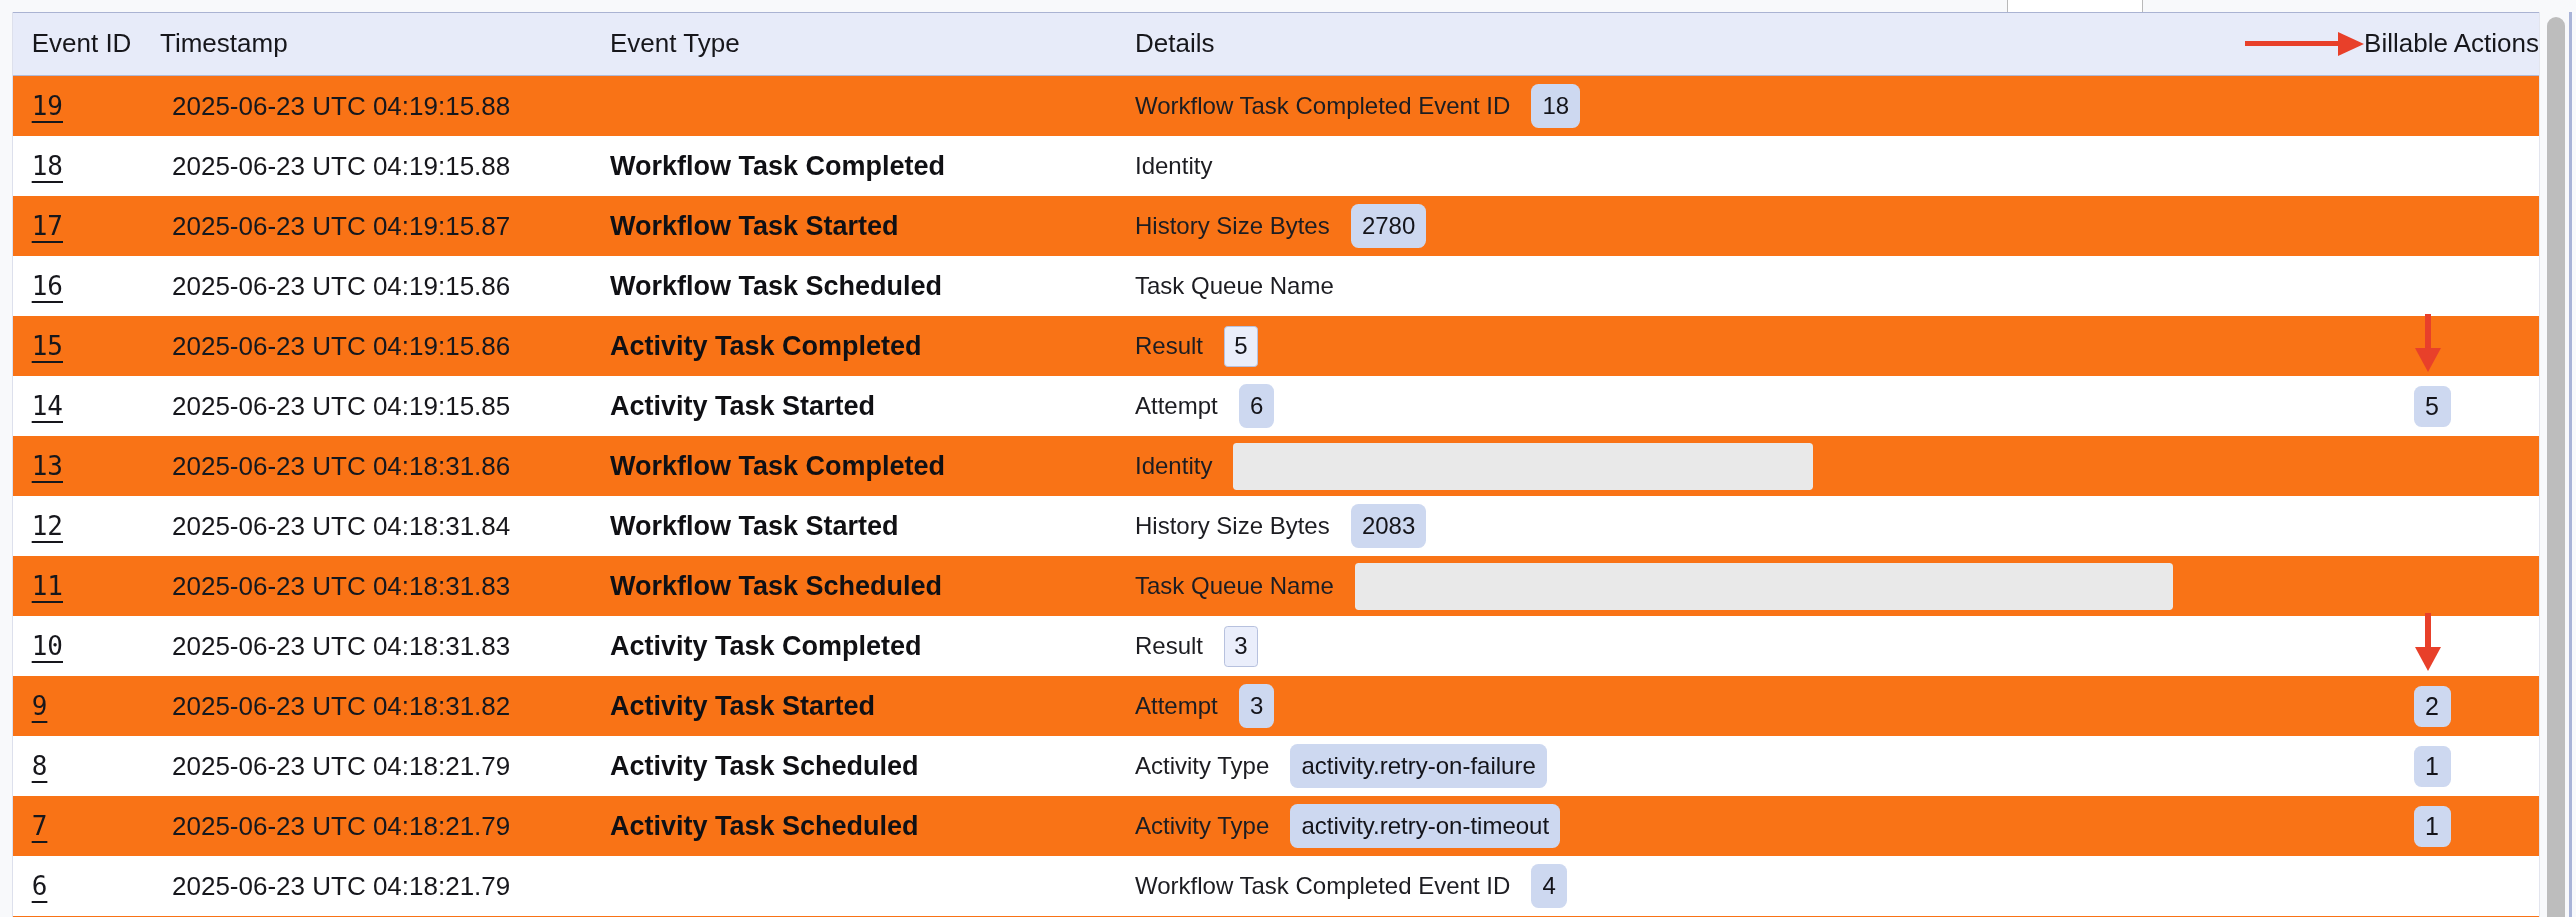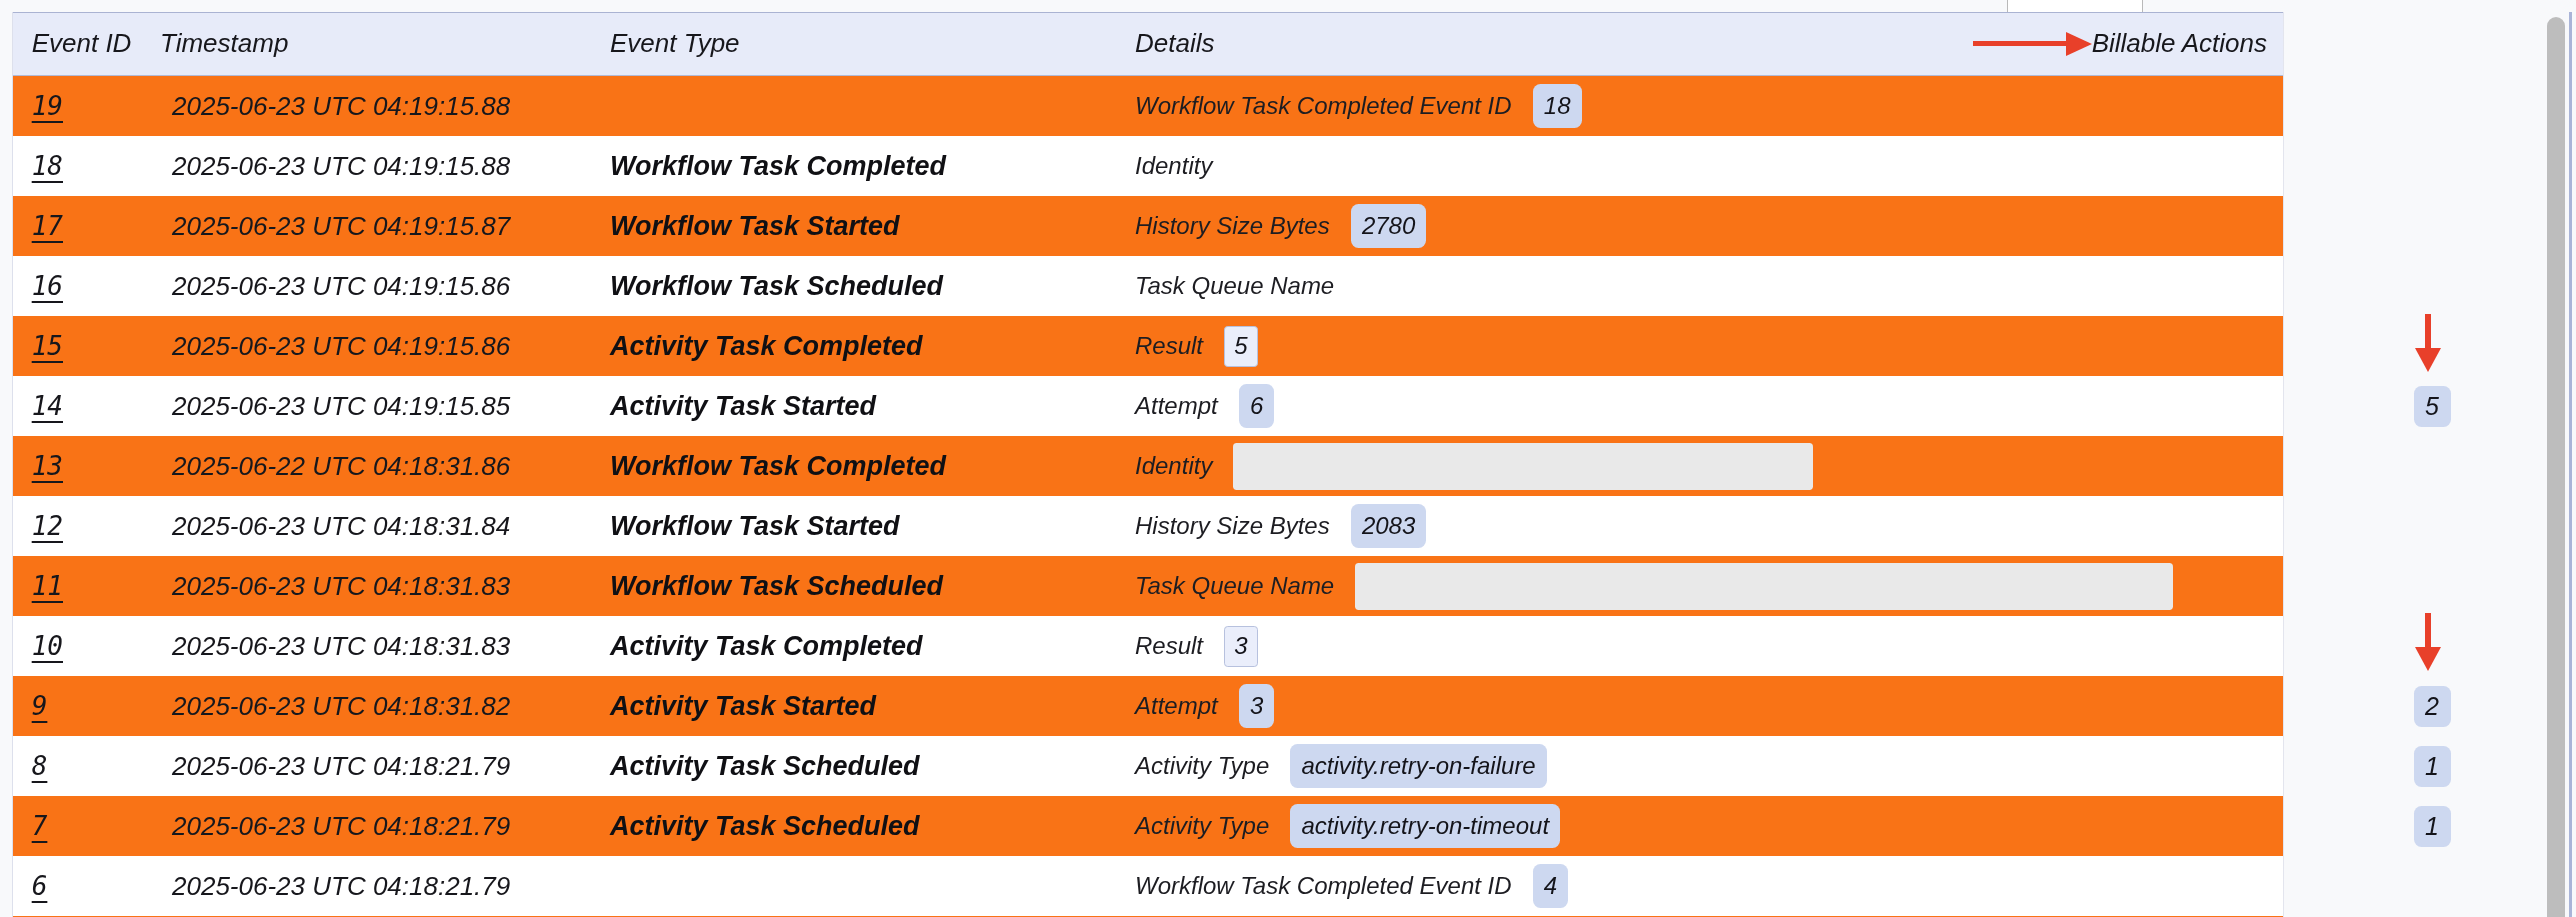--- a/index.html
+++ b/index.html
@@ -11,42 +11,41 @@
     overflow: hidden;
   }
   .screen { position: relative; width: 2576px; height: 918px; overflow: hidden; background: #f8f9fb; }
 
   
   .top-strip { position: absolute; left: 0; top: 0; width: 2576px; height: 12px; background: #f8f9fb; }
   .top-strip .seg { position: absolute; top: 0; height: 12px; background: #ffffff; left: 2007px; width: 136px; border-left: 1.9px solid #b9b9b9; border-right: 1.9px solid #b9b9b9; }
 
   
   .table {
-    position: absolute; left: 12px; top: 12px; width: 2272px; height: 906px;
+    position: absolute; left: 12px; top: 12px; width: 2528px; height: 906px;
     background: #ffffff;
     border-left: 0.9px solid #dde0ec;
     border-right: 0.9px solid #e3e5ee;
-    font-style: italic;
   }
   .thead {
     position: relative; height: 64px;
     background: #e7ebf9;
     border-top: 1.9px solid #aab3d2;
     border-bottom: 1.9px solid #b2bad6;
   }
   .th {
     position: absolute; top: 0; height: 61px;
     display: flex; align-items: center;
     font-size: 26px; font-weight: 500; color: #17171c; white-space: nowrap;
   }
   .th-id       { left: 18.7px; }
   .th-ts       { left: 147px; }
   .th-type     { left: 597px; }
   .th-details  { left: 1122px; }
-  .th-billable { right: 16px; }
+  .th-billable { right: 0; }
 
   .tbody { position: relative; }
   .tr { position: relative; height: 60px; background: #ffffff; }
   .tr.alt { background: #f97316; }
   .tr.sliver { height: 3.7px; }
   .td {
     position: absolute; top: 0; height: 60px;
     display: flex; align-items: center; white-space: nowrap;
   }
   .td-id       { left: 18.7px; }
@@ -206,21 +205,21 @@
 
     </div>
     <div class="td td-billable">
       <span class="badge">5</span>
     </div>
   </div>
         <div class="tr alt">
     <div class="td td-id">
             <a class="evid">13</a>
           </div>
-    <div class="td td-ts">2025-06-22 UTC 04:18:31.86</div>
+    <div class="td td-ts">2025-06-23 UTC 04:18:31.86</div>
     <div class="td td-type">Workflow Task Completed</div>
     <div class="td td-details">
       <span class="dlabel">Identity</span>
 
       <span class="redacted" style="width: 580px;"></span>
     </div>
     <div class="td td-billable">
       
     </div>
   </div>

